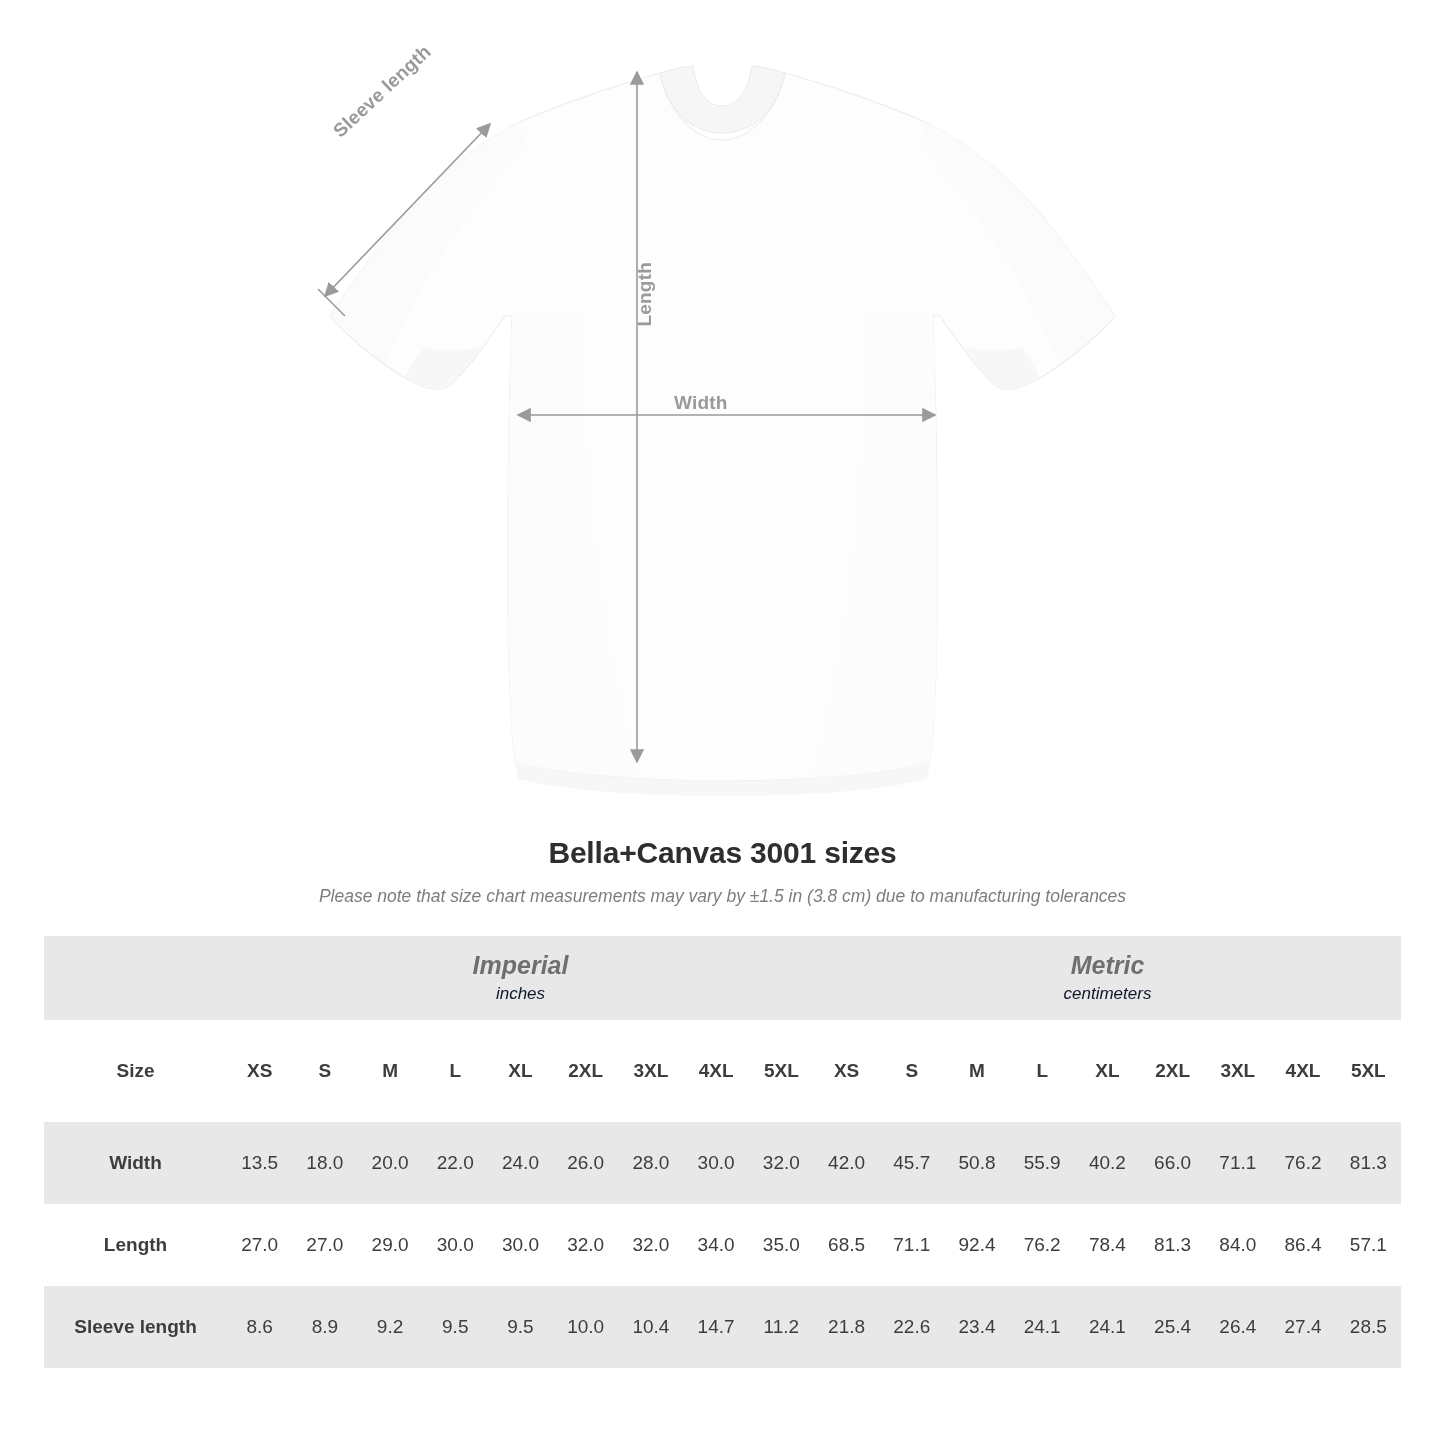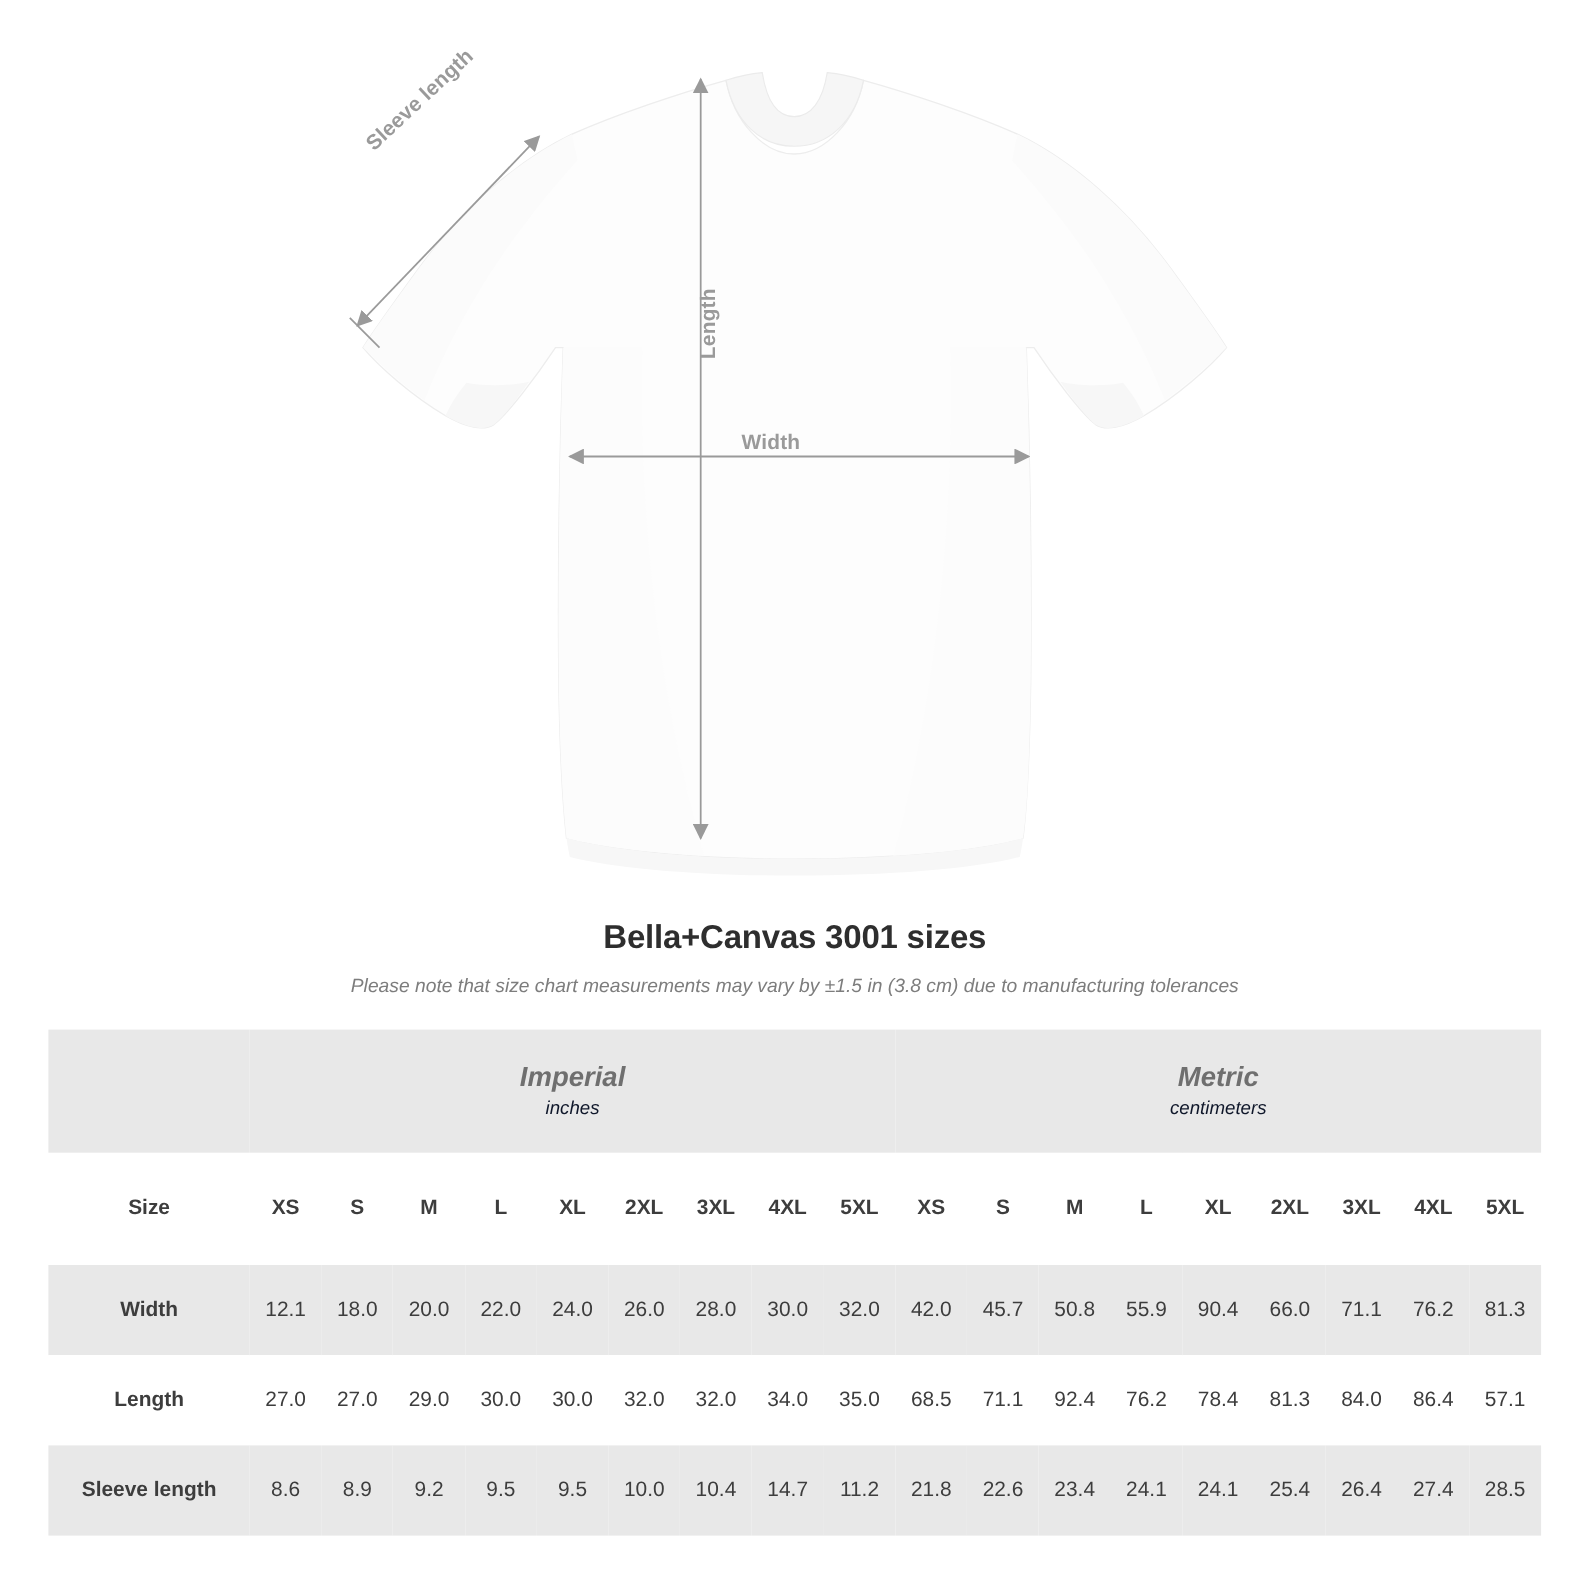--- a/index.html
+++ b/index.html
@@ -93,21 +93,21 @@
     table-layout: fixed;
   }
   table.size-table td,
   table.size-table th {
     border: 0;
     padding: 0;
     text-align: center;
     vertical-align: middle;
   }
   .unit-head-row td {
-    height: 112px;
+    height: 84px;
     background: #e8e8e8;
   }
   .unit-title {
     font-size: 25px;
     font-style: italic;
     font-weight: bold;
     color: #6f6f6f;
     line-height: 1.1;
   }
   .unit-sub {
@@ -261,34 +261,34 @@
           <td class="sizecell">L</td>
           <td class="sizecell">XL</td>
           <td class="sizecell">2XL</td>
           <td class="sizecell">3XL</td>
           <td class="sizecell">4XL</td>
           <td class="sizecell">5XL</td>
         </tr>
 
         <tr class="data-row shade">
           <td class="rowlabel">Width</td>
-          <td>12.1</td>
+          <td>13.5</td>
           <td>18.0</td>
           <td>20.0</td>
           <td>22.0</td>
           <td>24.0</td>
           <td>26.0</td>
           <td>28.0</td>
           <td>30.0</td>
           <td>32.0</td>
           <td>42.0</td>
           <td>45.7</td>
           <td>50.8</td>
           <td>55.9</td>
-          <td>90.4</td>
+          <td>40.2</td>
           <td>66.0</td>
           <td>71.1</td>
           <td>76.2</td>
           <td>81.3</td>
         </tr>
 
         <tr class="data-row plain">
           <td class="rowlabel">Length</td>
           <td>27.0</td>
           <td>27.0</td>

